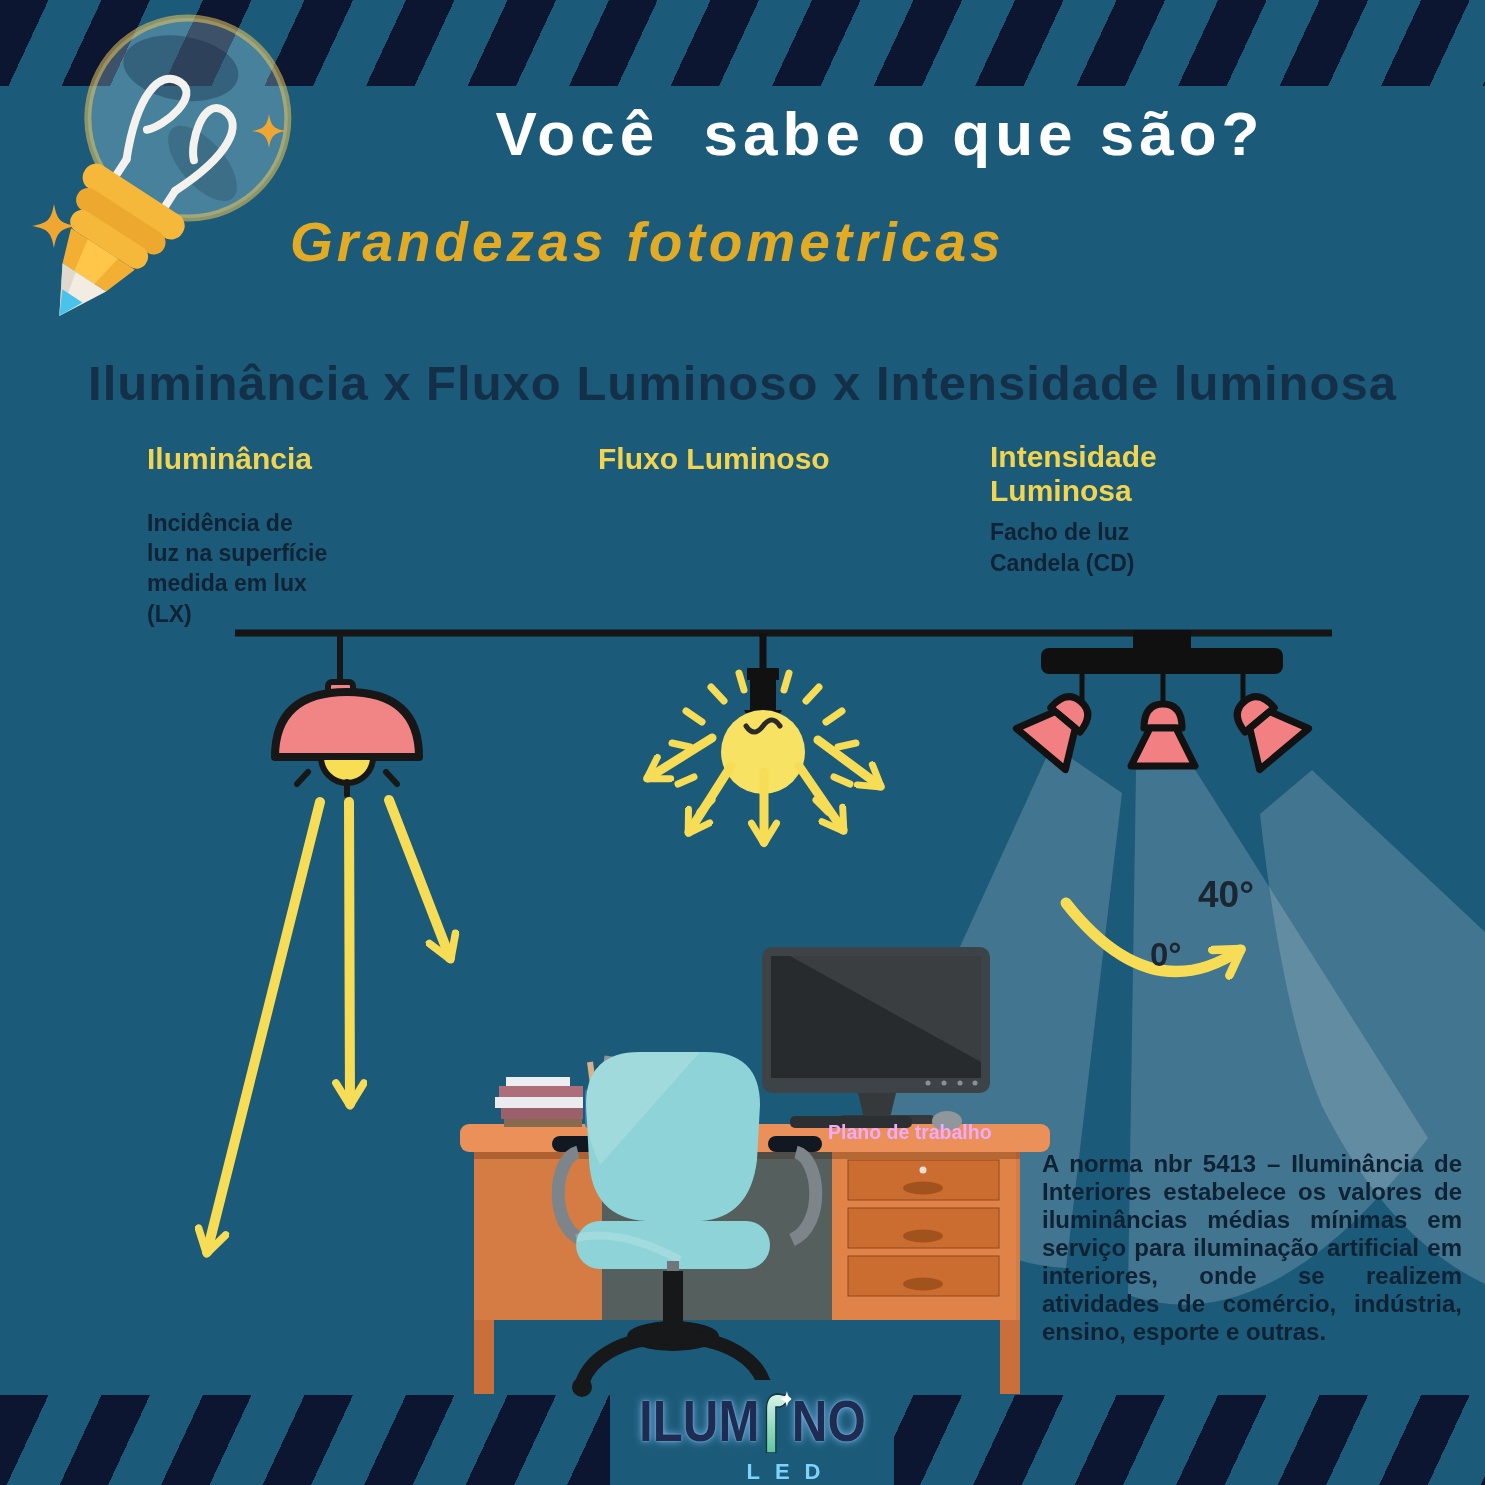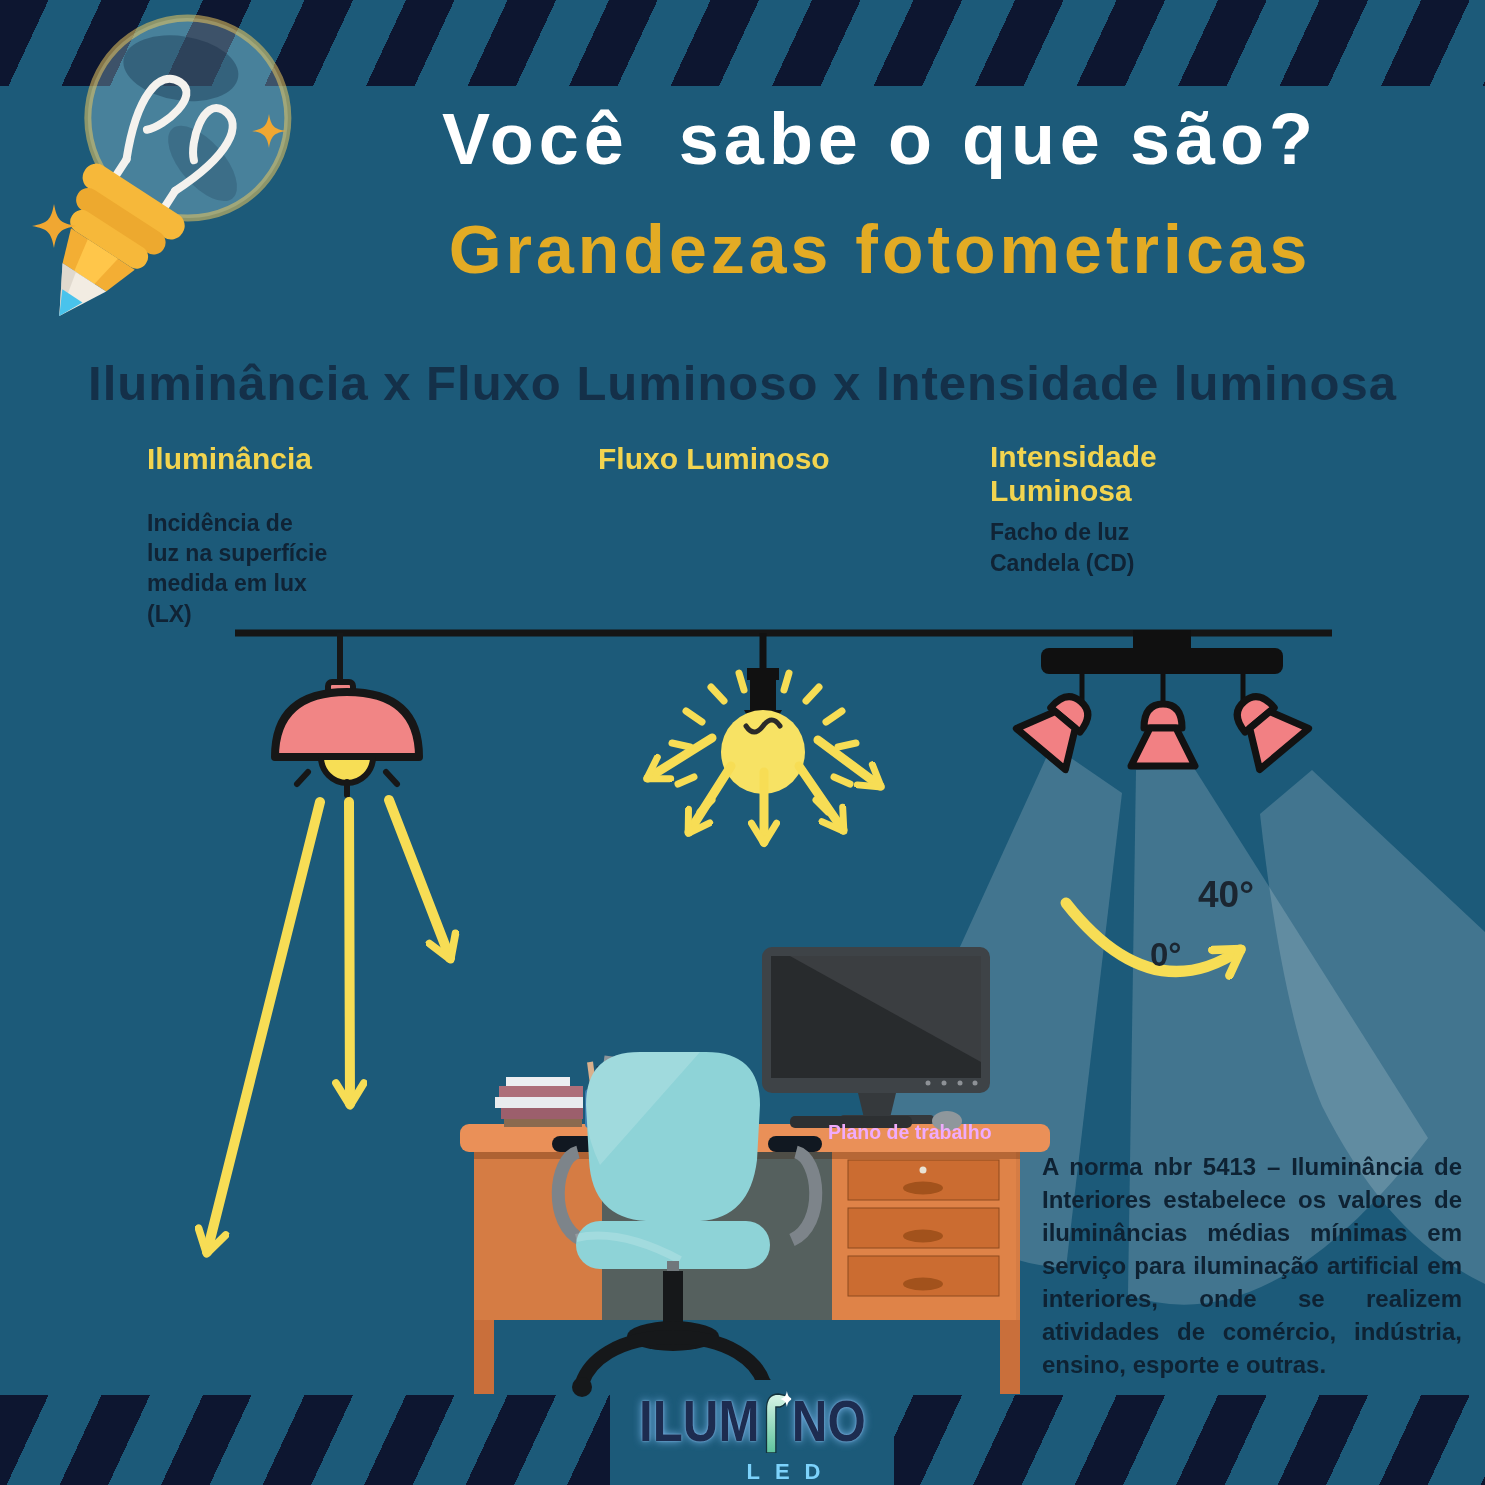--- a/index.html
+++ b/index.html
@@ -14,46 +14,46 @@
   }
   .stripes.top{top:0;}
   .stripes.bottom{top:auto;bottom:0;height:90px;}
 
   .scene{position:absolute;inset:0;z-index:2;}
   .bulb-art{position:absolute;left:-8px;top:-14px;z-index:3;}
 
   .txt{position:absolute;z-index:5;}
   .page-title{
     left:290px;right:15px;top:98px;text-align:center;color:#ffffff;
-    font-size:72px;font-weight:800;letter-spacing:5px;white-space:pre;
+    font-size:62px;font-weight:800;letter-spacing:5px;white-space:pre;
   }
   .page-subtitle{
-    left:290px;right:15px;top:210px;text-align:center;color:#e3ab24;
-    font-size:68px;font-weight:800;letter-spacing:4px;white-space:pre;
+    left:290px;right:15px;top:210px;text-align:left;color:#e3ab24;
+    font-size:55px;font-weight:800;letter-spacing:4px;white-space:pre;font-style:italic;
   }
   .comparison{
     left:0;right:0;top:355px;text-align:center;color:#143049;
     font-size:49px;font-weight:700;letter-spacing:1px;
   }
   .col{position:absolute;width:330px;text-align:left;z-index:5;}
   .col .col-h{font-size:30px;font-weight:700;color:#f2d44f;line-height:1.12;white-space:pre-line;}
   .col .col-d{margin-top:32px;font-size:23px;font-weight:700;color:#102335;line-height:1.32;white-space:pre-line;}
   .col.c1{left:147px;top:442px;}
   .col.c2{left:598px;top:442px;}
   .col.c3{left:990px;top:440px;}
   .col.c3 .col-d{margin-top:10px;}
 
   .deg40{left:1198px;top:874px;font-size:37px;font-weight:700;color:#1b2631;}
   .deg0{left:1150px;top:936px;font-size:33px;font-weight:700;color:#1b2631;}
   .workplane{left:828px;top:1121px;width:170px;
     font-size:19.5px;font-weight:700;color:#f0abfc;}
 
   .note{
     left:1042px;top:1150px;width:420px;text-align:justify;
-    font-size:24px;font-weight:700;color:#0e2233;line-height:33px;
+    font-size:24px;font-weight:700;color:#0e2233;line-height:28px;
   }
 
   .logo{
     position:absolute;left:610px;top:1380px;width:284px;height:105px;z-index:4;
     background:#1c5a79;display:flex;flex-direction:column;align-items:center;justify-content:space-between;
   }
   .brand{display:flex;align-items:flex-end;height:66px;margin-top:4px;
     transform:scaleX(.85);}
   .brand .b-txt{
     font-size:58px;font-weight:700;color:#1d2c50;line-height:1;letter-spacing:0px;

